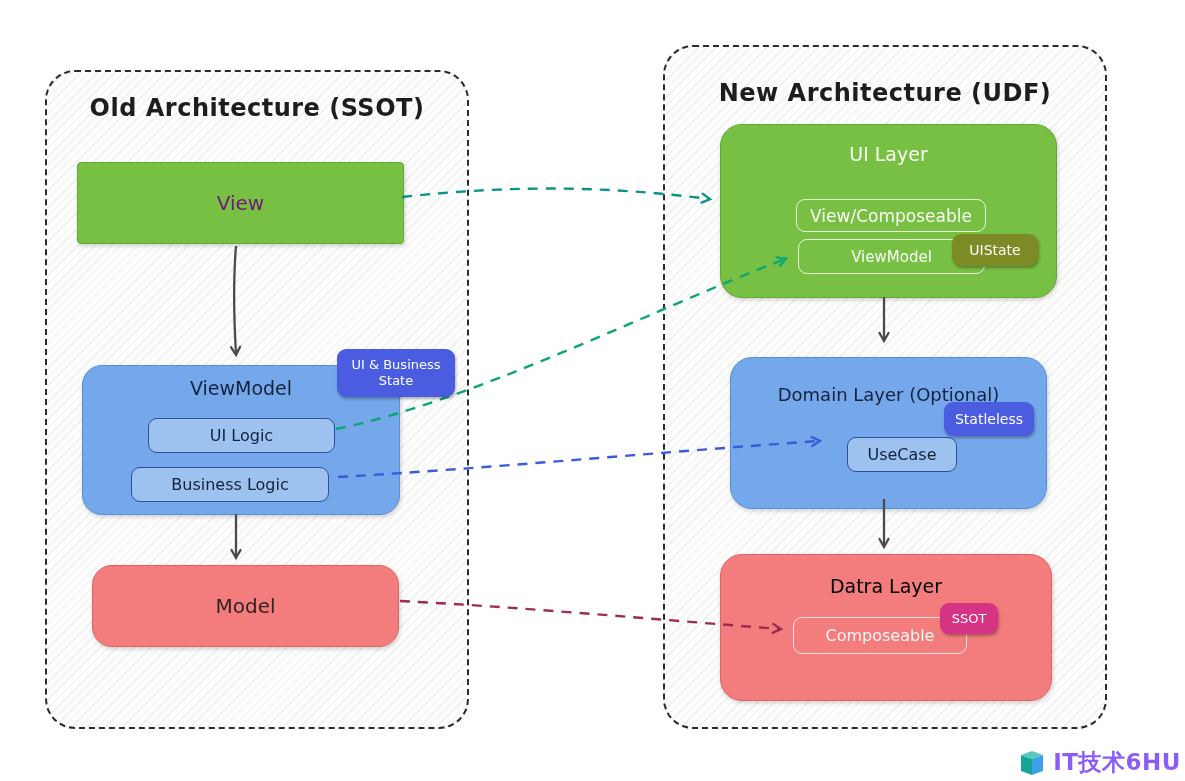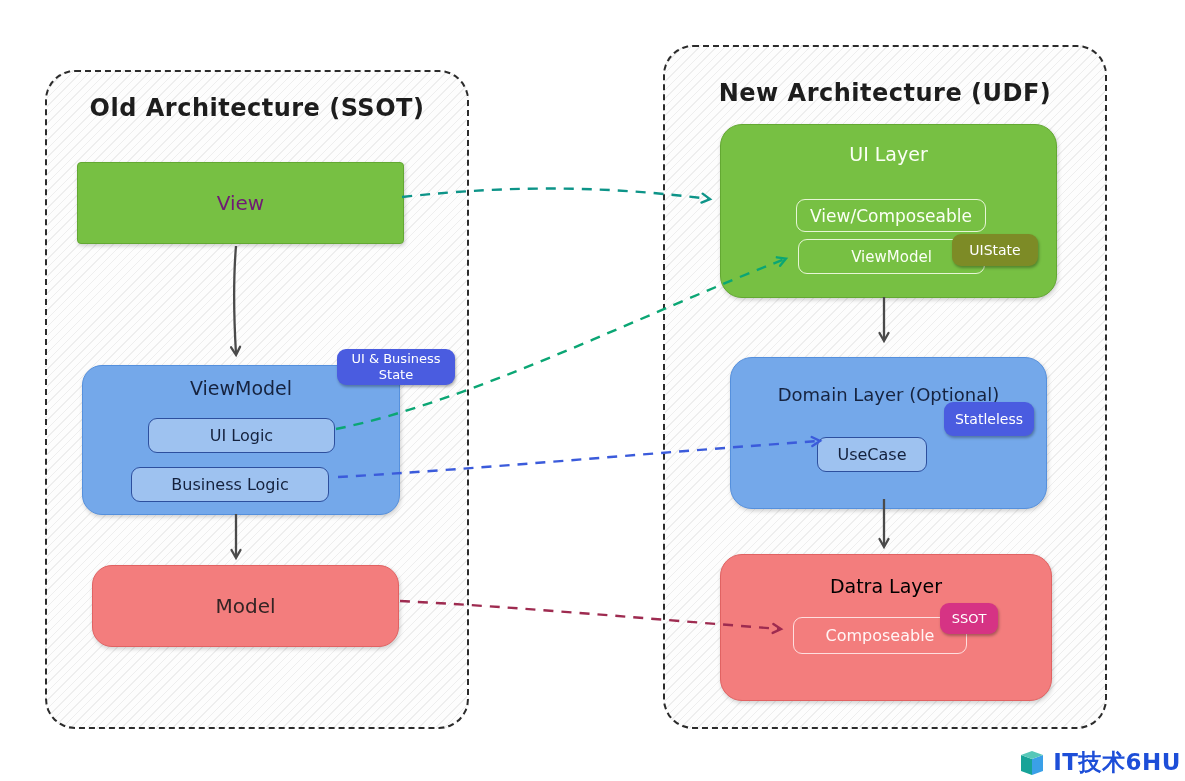--- a/index.html
+++ b/index.html
@@ -33,49 +33,49 @@
 
   .subbox{position:absolute;border-radius:9px;display:flex;align-items:center;justify-content:center;}
   .blue-sub{background:rgba(255,255,255,0.30);border:1.6px solid #2d4f9e;color:#14213d;}
   .sub-ui-logic{left:65px;top:52px;width:185px;height:33px;font-size:16px;}
   .sub-business-logic{left:48px;top:101px;width:196px;height:33px;font-size:16px;}
 
   .badge{
     position:absolute;color:#ffffff;display:flex;align-items:center;justify-content:center;
     text-align:center;border-radius:9px;box-shadow:1px 2px 3px rgba(0,0,0,0.3);z-index:3;padding:0 4px;box-sizing:border-box;
   }
-  .badge-ui-business{left:290px;top:277px;width:118px;height:36px;background:#4a5ce0;font-size:13px;line-height:1.25;}
+  .badge-ui-business{left:290px;top:277px;width:118px;height:48px;background:#4a5ce0;font-size:13px;line-height:1.25;}
 
   
   .box-ui-layer{left:55px;top:77px;width:335px;height:172px;background:#77c043;border:1px solid #63a832;border-radius:22px;}
   .box-ui-layer .box-title{top:18px;color:#fbfff5;font-size:19px;}
   .green-sub{background:transparent;border:1.6px solid rgba(250,255,240,0.85);color:#fbfff5;}
   .sub-view-composeable{left:75px;top:74px;width:188px;height:31px;font-size:17px;}
   .sub-viewmodel-right{left:77px;top:114px;width:185px;height:33px;font-size:15px;}
   .badge-uistate{left:287px;top:175px;width:86px;height:32px;background:#7d8b26;font-size:14px;margin-top:12px;}
 
   .box-domain{left:65px;top:300px;width:315px;height:150px;background:#74a8ea;border:1px solid #5590dd;border-radius:22px;margin-top:10px;}
   .box-domain .box-title{top:26px;color:#16233f;font-size:18px;}
-  .sub-usecase{left:86px;top:79px;width:108px;height:33px;font-size:16px;text-align:center;}
+  .sub-usecase{left:116px;top:79px;width:108px;height:33px;font-size:16px;text-align:center;}
   .badge-statleless{left:247px;top:355px;width:90px;height:34px;background:#4a5ce0;font-size:14px;margin-left:32px;}
 
   .box-data{left:55px;top:507px;width:330px;height:145px;background:#f37d7d;border:1px solid #e16262;border-radius:22px;}
   .box-data .box-title{top:20px;color:#000000;font-size:19px;}
   .red-sub{background:transparent;border:1.6px solid rgba(255,240,240,0.85);color:#fff5f5;}
   .sub-repository{left:72px;top:62px;width:172px;height:35px;font-size:16px;}
   .badge-ssot{left:275px;top:556px;width:58px;height:31px;background:#d63384;font-size:13px;}
 
   
   .arrows{position:absolute;left:0;top:0;z-index:2;pointer-events:none;}
   .arrow-solid{fill:none;stroke-width:2.3;}
   .arrow-dashed{fill:none;stroke-width:2.4;stroke-dasharray:10 8;}
 
   
   .watermark{position:absolute;right:4px;bottom:3px;display:flex;align-items:center;gap:6px;z-index:4;}
-  .watermark-text{font-size:23px;font-weight:bold;color:#1d4ed8;letter-spacing:0.5px;}
+  .watermark-text{font-size:23px;font-weight:bold;color:#8b5cf6;letter-spacing:0.5px;}
 </style>
 </head>
 <body>
 
 <div class="canvas">
 
   <section class="panel panel-old">
     <h2 class="panel-title">Old Architecture (SSOT)</h2>
 
     <div class="box box-view">

